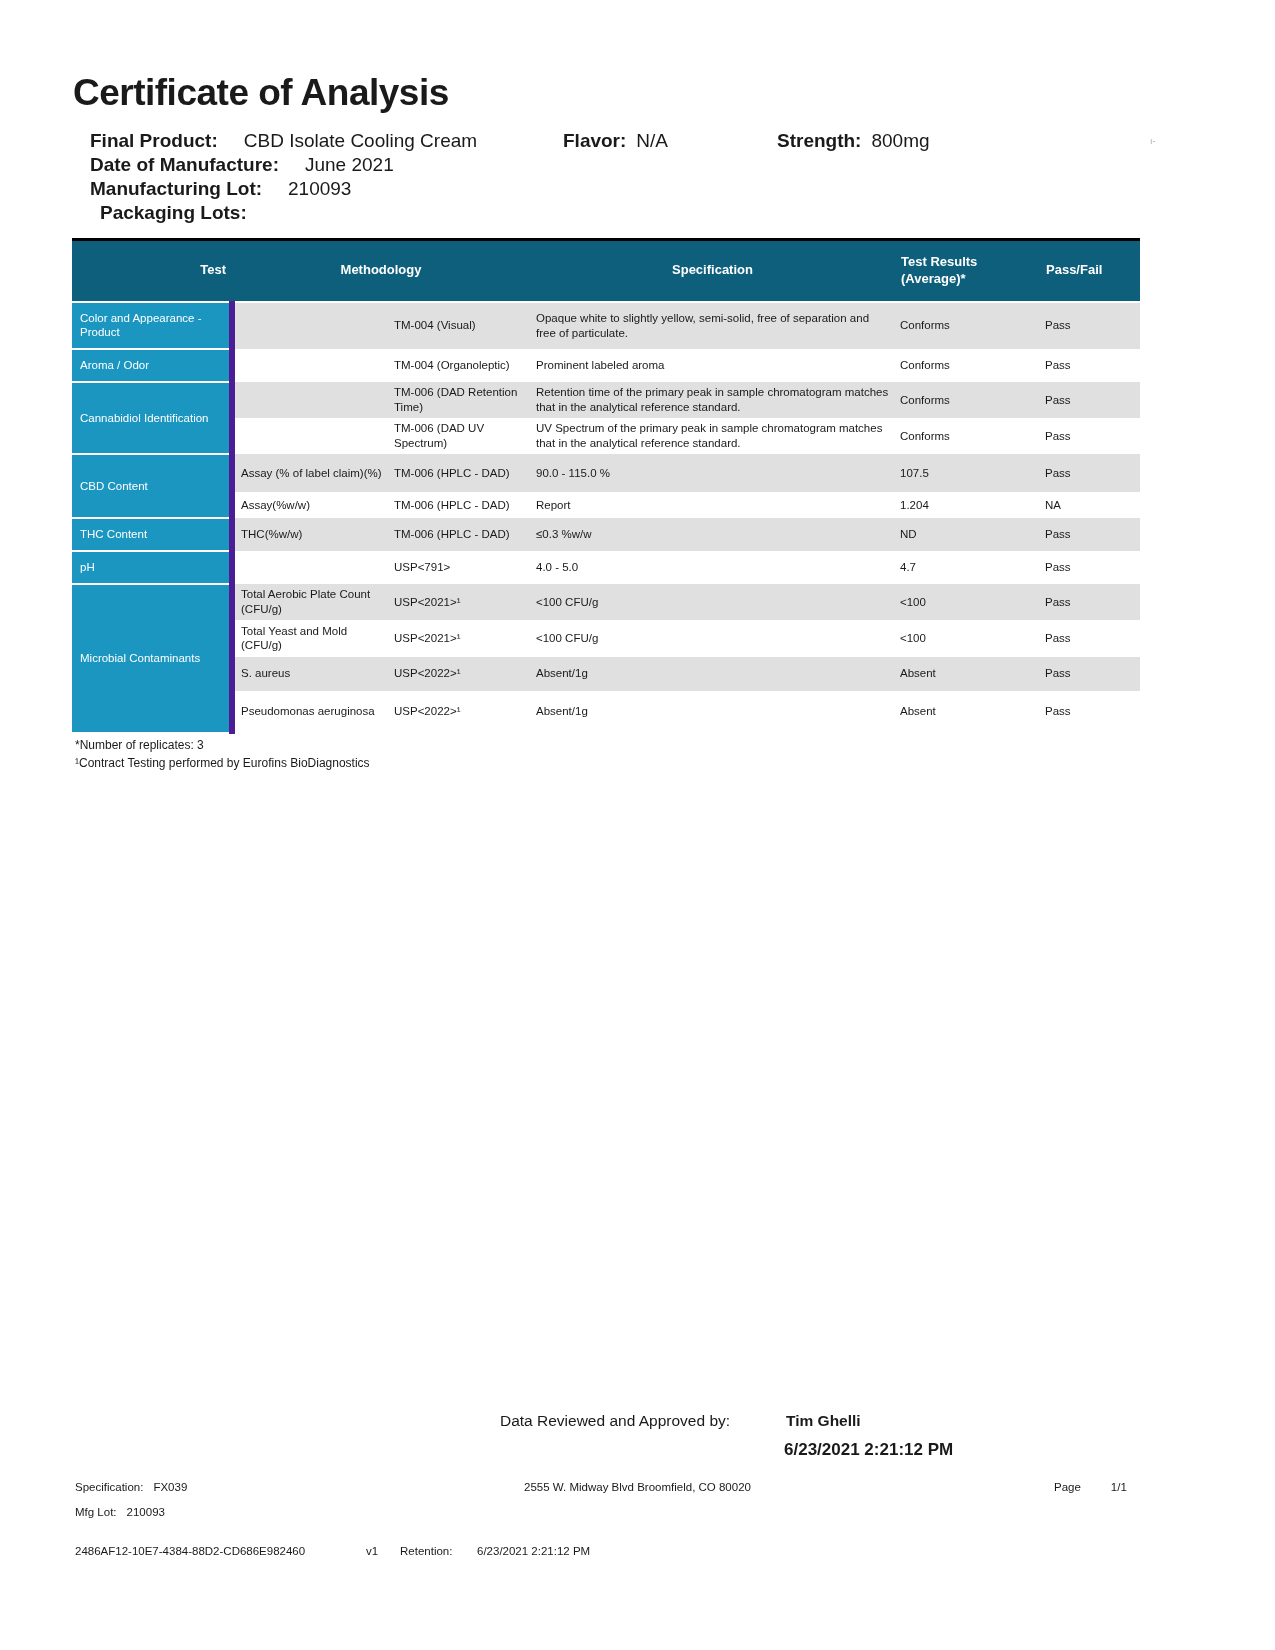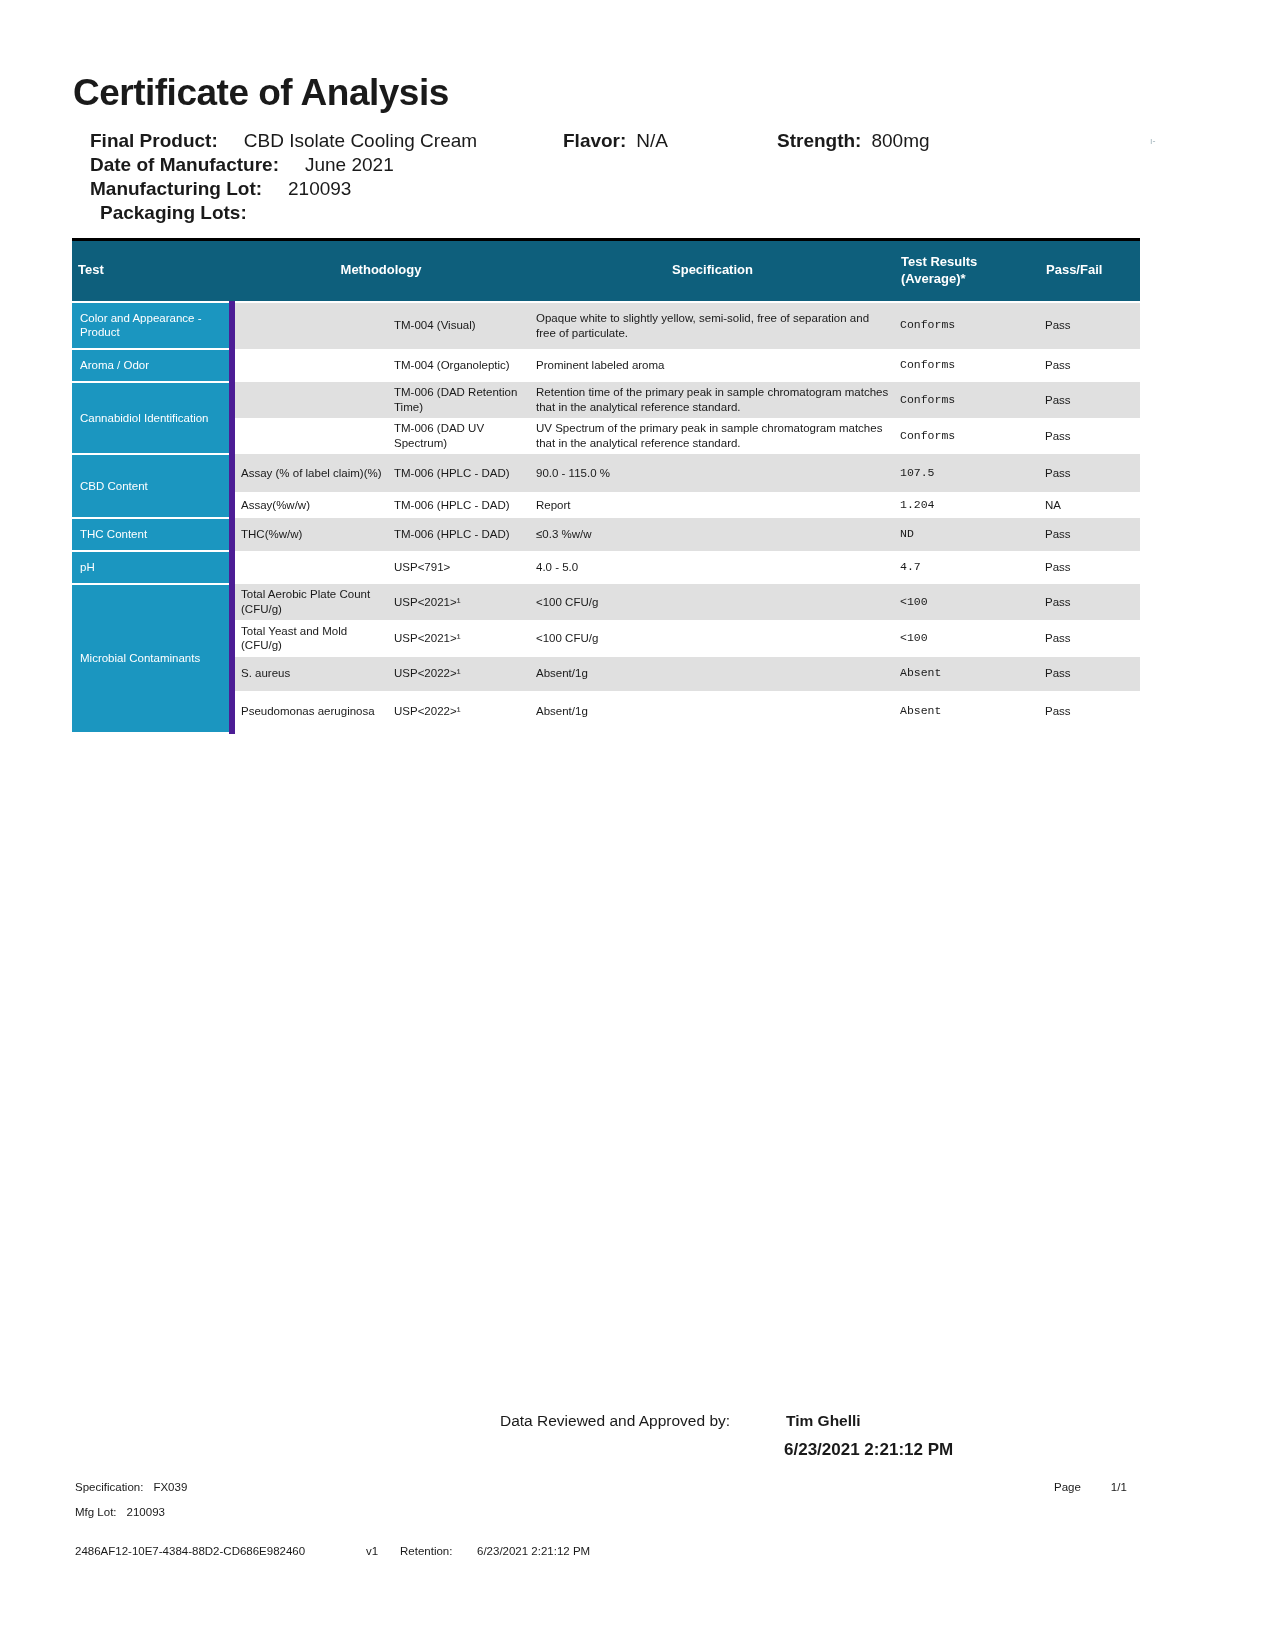--- a/index.html
+++ b/index.html
@@ -16,33 +16,33 @@
   .title{position:absolute;left:73px;top:72px;font-size:37px;font-weight:bold;letter-spacing:-0.5px;}
 
   .meta-line{position:absolute;font-size:19px;white-space:nowrap;margin-left:15px;}
   .meta-label{font-weight:bold;}
   .stray{position:absolute;left:1150px;top:136px;font-size:9px;color:#9fb3bb;}
 
   .coa-table{position:absolute;left:72px;top:238px;width:1068px;border-collapse:collapse;
              border-top:3px solid #000;font-size:11.5px;line-height:1.3;}
   .coa-table th{background:var(--header-bg);color:#ffffff;font-size:13px;font-weight:bold;
                 height:62px;vertical-align:middle;border-bottom:2px solid #fff;padding:4px 6px;}
-  .th-test{text-align:left;padding-left:18px;}
+  .th-test{text-align:right;padding-left:18px;}
   .th-center{text-align:center;}
   .th-left{text-align:left;padding-left:5px;}
   .coa-table td{vertical-align:middle;padding:3px 6px;}
   tr.gray td{background:var(--alt-bg);}
   tr.white td{background:#ffffff;}
   td.tlabel{background:var(--label-bg) !important;color:#ffffff;
             border-bottom:2px solid #ffffff;border-right:6px solid #4c1d95;
             padding:8px 8px;vertical-align:middle;}
   td.analyte{width:156px;}
   td.meth{width:142px;}
   td.spec{width:365px;}
-  td.result{width:145px;padding-left:5px;font-family:Liberation Mono, monospace;}
+  td.result{width:145px;padding-left:5px;}
   td.passfail{width:100px;padding-left:5px;}
 
   .footnotes{position:absolute;left:75px;top:736px;font-size:12px;line-height:18px;}
 
   .sig-label{position:absolute;left:500px;top:1412px;font-size:15.5px;font-weight:normal;}
   .sig-name{position:absolute;left:786px;top:1412px;font-size:15.5px;font-weight:bold;}
   .sig-date{position:absolute;left:784px;top:1440px;font-size:17px;font-weight:bold;}
 
   .foot{font-size:11.5px;white-space:nowrap;}
   .foot-spec{position:absolute;left:75px;top:1481px;}
@@ -191,28 +191,33 @@
       <tr class="white" style="height:42px">
         <td class="analyte">Pseudomonas aeruginosa</td>
         <td class="meth">USP&lt;2022&gt;¹</td>
         <td class="spec">Absent/1g</td>
         <td class="result">Absent</td>
         <td class="passfail">Pass</td>
       </tr>
     </tbody>
   </table>
 
+  <div class="footnotes">
+    <div>*Number of replicates: 3</div>
+    <div>¹Contract Testing performed by Eurofins BioDiagnostics</div>
+  </div>
 
   <div class="sig-label">Data Reviewed and Approved by:</div>
   <div class="sig-name">Tim Ghelli</div>
   <div class="sig-date">6/23/2021 2:21:12 PM</div>
 
   <div class="foot foot-spec">
     <span>Specification:</span><span class="gap"></span><span>FX039</span>
   </div>
+  <div class="foot foot-addr">2555 W. Midway Blvd Broomfield, CO 80020</div>
   <div class="foot foot-page">
     <span>Page</span><span class="pnum">1/1</span>
   </div>
   <div class="foot foot-mfg">
     <span>Mfg Lot:</span><span class="gap"></span><span>210093</span>
   </div>
   <div class="foot foot-id">2486AF12-10E7-4384-88D2-CD686E982460</div>
   <div class="foot foot-ver">v1</div>
   <div class="foot foot-authlbl">Retention:</div>
   <div class="foot foot-authdt">6/23/2021 2:21:12 PM</div>

